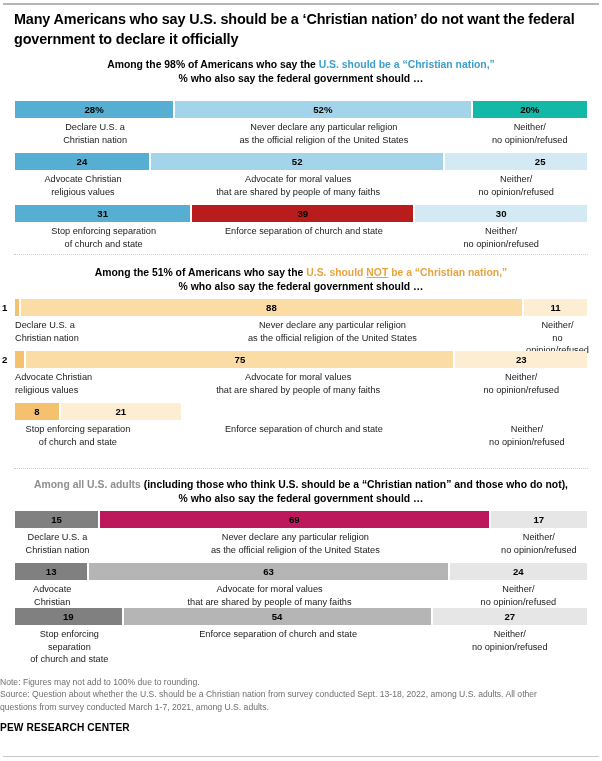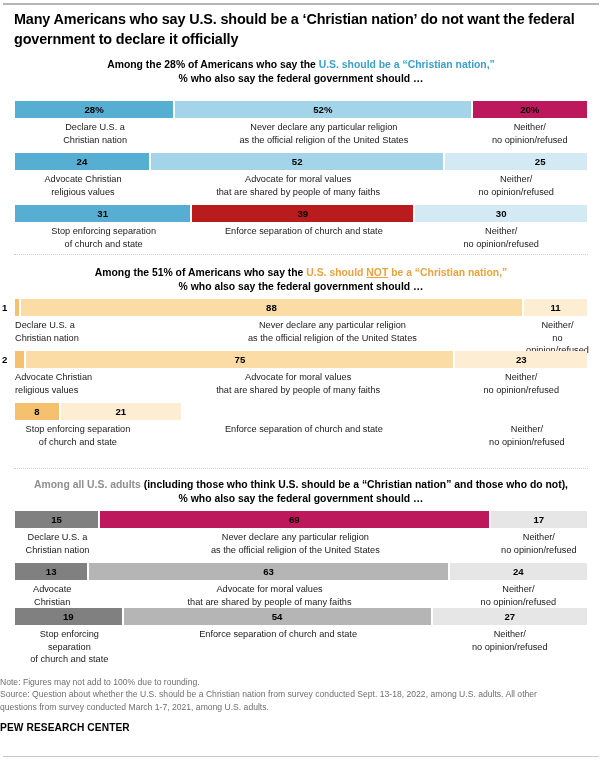--- a/index.html
+++ b/index.html
@@ -151,33 +151,33 @@
   <div class="top-rule"></div>
 
   <div class="title">
     <span>Many Americans who say U.S. should be a ‘Christian nation’ do not want the federal</span>
     <span>government to declare it officially</span>
   </div>
 
   <div id="sections-host">
       <div class="section" style="top: 58px;">
         <div class="sec-head">
-          <div><span>Among the 28% of Americans who say the </span><span class="hl-blue">U.S. should be a “Christian nation,”</span></div>
+          <div><span>Among the 98% of Americans who say the </span><span class="hl-blue">U.S. should be a “Christian nation,”</span></div>
           <div class="line2">% who also say the federal government should …</div>
         </div>
         <div class="bars">
           <div class="barrow" style="margin-top: 16px; height: 43px;">
             <div class="bar">
               <div class="seg gapped" style="flex: 0 0 28%; background: rgb(86, 174, 210);">
                 <span>28%</span>
               </div>
               <div class="seg gapped" style="flex: 0 0 52%; background: rgb(163, 212, 233);">
                 <span>52%</span>
               </div>
-              <div class="seg" style="flex: 0 0 20%; background: #be185d;">
+              <div class="seg" style="flex: 0 0 20%; background: #14b8a6;">
                 <span>20%</span>
               </div>
             </div>
             <div class="labels">
               <div class="lab c" style="flex: 0 0 28%;">
                 <div>Declare U.S. a</div>
                 <div>Christian nation</div>
               </div>
               <div class="lab c" style="flex: 0 0 52%;">
                 <div>Never declare any particular religion</div>

